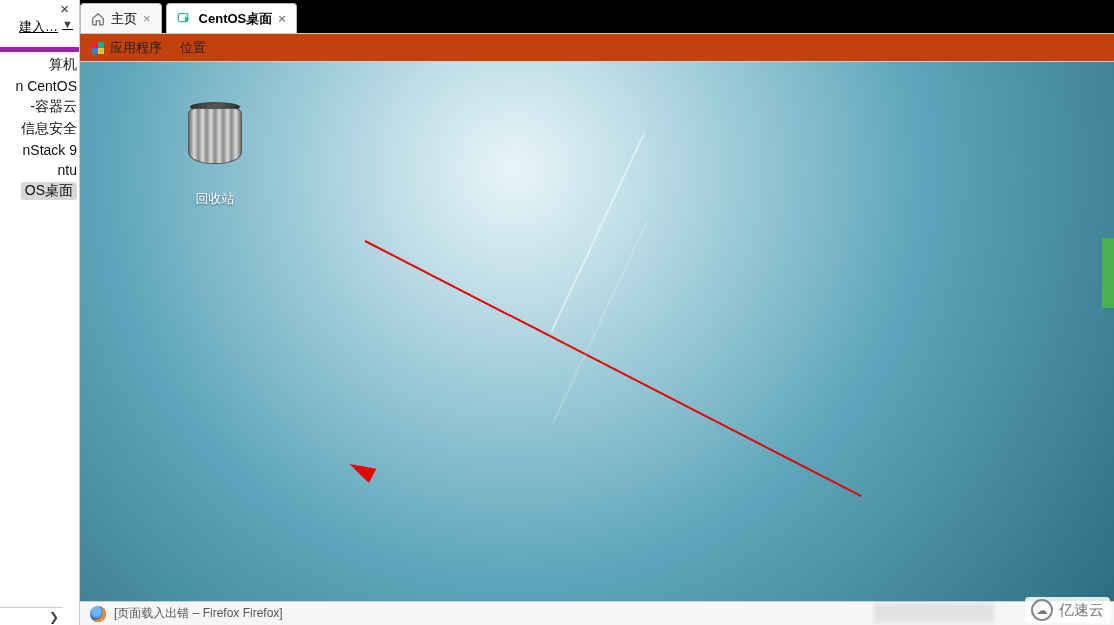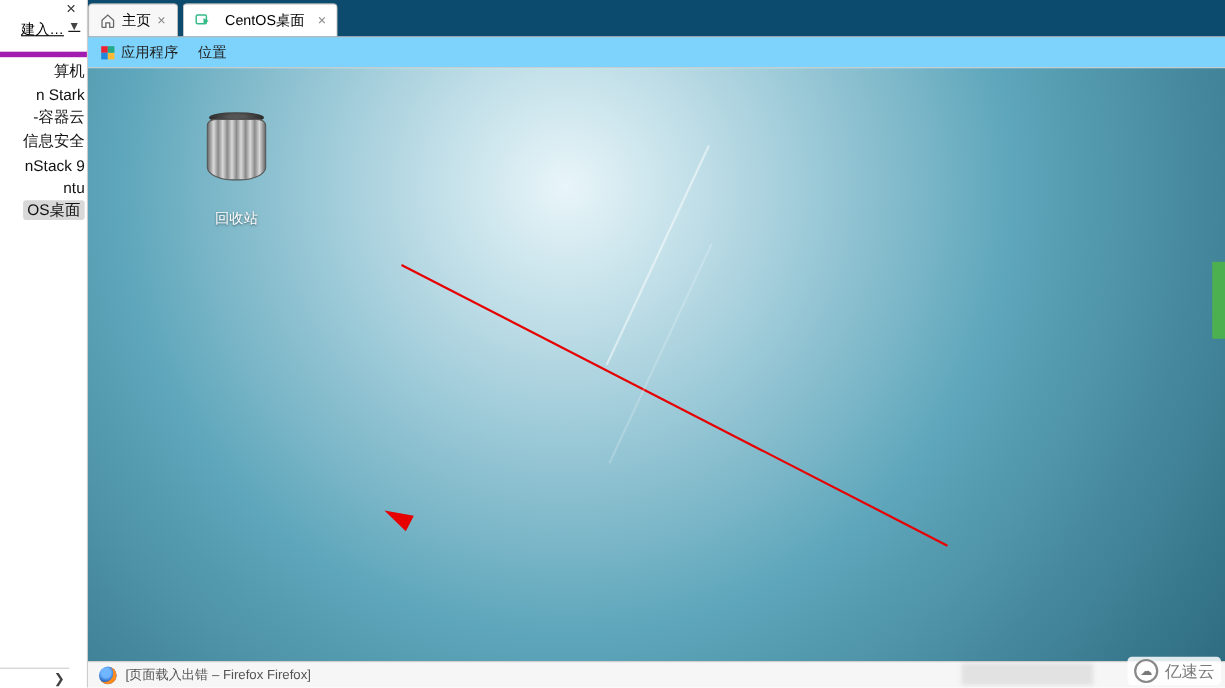--- a/index.html
+++ b/index.html
@@ -1,31 +1,31 @@
 <!DOCTYPE html>
 <html><head>
 <meta charset="utf-8">
 <style>
   * { box-sizing: border-box; margin: 0; padding: 0; }
   html, body { width: 1114px; height: 625px; overflow: hidden; font-family: "Microsoft YaHei", Arial, sans-serif; font-size: 13px; }
 
   
   .tab-strip {
     position: absolute; left: 80px; top: 0; right: 0; height: 34px;
-    background: #0c4a6e; border-bottom: 1px solid #ccc;
+    background: #000000; border-bottom: 1px solid #ccc;
     display: flex; align-items: flex-end;
   }
   .tab {
     display: flex; align-items: center; gap: 6px;
     padding: 6px 10px; margin-right: 4px;
     border: 1px solid #bbb; border-bottom: none;
     background: #f7f7f7; border-radius: 4px 4px 0 0;
     height: 30px;
   }
-  .tab.active { background: #fff; font-weight: normal; gap: 12px; }
+  .tab.active { background: #fff; font-weight: bold; }
   .tab .tab-close { color: #888; font-size: 13px; }
   .tab .icon svg { display:block; }
 
   
   .sidebar {
     position: absolute; left: 0; top: 0; width: 80px; height: 625px;
     background: #fff; border-right: 1px solid #ccc;
     display: flex; flex-direction: column;
   }
   .sidebar-top {
@@ -45,21 +45,21 @@
   .sidebar-tree .item.selected { background:#d8d8d8; border-radius:3px; padding:0 4px; }
   .sidebar-scroll-right {
     position:absolute; left:0; bottom:0; right:16px; height:18px;
     border-top:1px solid #ccc; display:flex; justify-content:flex-end; align-items:center;
   }
   .sidebar-scroll-right span { font-size:12px; color:#444; padding-right:4px; }
 
   
   .guest-menubar {
     position:absolute; left:80px; top:34px; right:0; height:28px;
-    background:#7dd3fc; border-bottom:1px solid #ccc;
+    background:#c2410c; border-bottom:1px solid #ccc;
     display:flex; align-items:center; gap:18px; padding-left:12px;
     font-size:13px; color:#222;
   }
   .menu-app { display:flex; align-items:center; gap:6px; }
   .colorsq { width:12px; height:12px; display:inline-block; position:relative; }
   .colorsq::before, .colorsq::after { content:""; position:absolute; width:6px; height:6px; }
   .colorsq::before { left:0; top:0; background:#e23; }
   .colorsq::after  { left:6px; top:0; background:#2a8; }
   .colorsq span::before, .colorsq span::after { content:""; position:absolute; width:6px; height:6px; }
   .colorsq span::before { left:0; top:6px; background:#28d; }
@@ -150,21 +150,21 @@
 <div class="sidebar">
   <div class="sidebar-top">
     <span>×</span>
   </div>
   <div class="sidebar-row">
     <span>建入…</span>
     <span class="caret">▼</span>
   </div>
   <div class="sidebar-tree">
     <div class="item">算机</div>
-    <div class="item">n Stark</div>
+    <div class="item">n CentOS</div>
     <div class="item">-容器云</div>
     <div class="item">信息安全</div>
     <div class="item">nStack 9</div>
     <div class="item">ntu</div>
     <div class="item selected">OS桌面</div>
   </div>
   <div class="sidebar-scroll-right">
     <span>❯</span>
   </div>
 </div>

